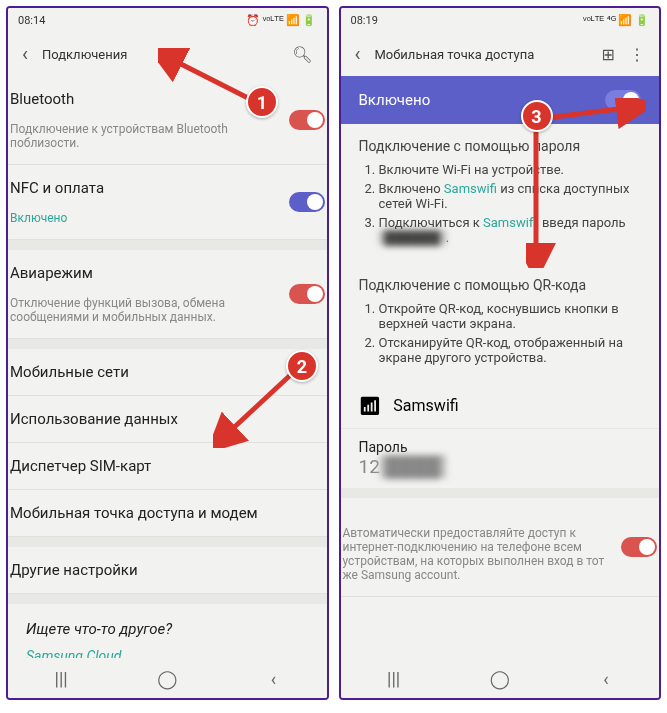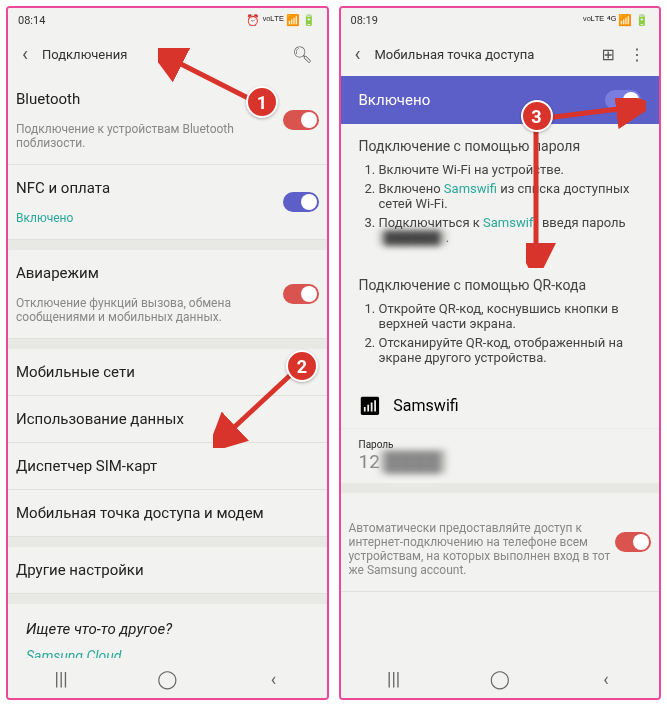--- a/index.html
+++ b/index.html
@@ -1,25 +1,25 @@
 <!DOCTYPE html>
 <html><head>
   <meta charset="utf-8">
   <style>
     * { margin: 0; padding: 0; box-sizing: border-box; font-family: -apple-system, BlinkMacSystemFont, 'Segoe UI', Roboto, sans-serif; }
     body { background: #fff; padding: 6px; display: flex; gap: 10px; }
-    .phone { border: 2px solid #ec4899; border-radius: 4px; background: #f2f2f0; width: 380px; height: 694px; overflow: hidden; display: flex; flex-direction: column; position: relative; }
+    .phone { border: 2px solid #4c1d95; border-radius: 4px; background: #f2f2f0; width: 380px; height: 694px; overflow: hidden; display: flex; flex-direction: column; position: relative; }
     .status-bar { height: 24px; background: #f2f2f0; display: flex; align-items: center; justify-content: space-between; padding: 0 10px; font-size: 11px; color: #333; }
     .status-right { display: flex; gap: 3px; align-items: center; }
     .header { display: flex; align-items: center; padding: 10px 14px; background: #f2f2f0; }
     .back-arrow { font-size: 20px; color: #555; margin-right: 14px; cursor: pointer; }
     .header-title { font-size: 13px; color: #333; flex: 1; }
     .header-icon { font-size: 16px; color: #555; margin-left: 14px; cursor: pointer; }
     .content { flex: 1; overflow-y: auto; }
-    .item { padding: 14px 8px; background: #f2f2f0; border-bottom: 1px solid #e0e0dc; display: flex; justify-content: space-between; align-items: center; }
+    .item { padding: 14px 2px; background: #f2f2f0; border-bottom: 1px solid #e0e0dc; display: flex; justify-content: space-between; align-items: center; }
     .item-left { flex: 1; }
     .item-title { font-size: 15px; color: #222; }
     .item-sub { font-size: 12px; color: #888; margin-top: 14px; }
     .item-sub.on { color: #2aa89a; }
     .toggle { width: 36px; height: 20px; border-radius: 10px; position: relative; cursor: pointer; }
     .toggle::after { content: ''; position: absolute; width: 16px; height: 16px; border-radius: 50%; top: 2px; background: #fff; }
     .toggle.on-red { background: #d9534f; }
     .toggle.on-red::after { right: 2px; }
     .toggle.on-blue { background: #5b5fc7; }
     .toggle.on-blue::after { right: 2px; }
@@ -36,21 +36,21 @@
     .enabled-toggle::after { content: ''; position: absolute; width: 16px; height: 16px; border-radius: 50%; background: #fff; top: 2px; right: 2px; }
     .info-section { padding: 14px 18px; background: #f2f2f0; font-size: 13px; color: #444; }
     .info-title { font-size: 14px; margin-bottom: 8px; }
     .info-section ol { margin-left: 20px; }
     .info-section li { margin-bottom: 4px; font-size: 13px; }
     .link-text { color: #2aa89a; }
     .blur { filter: blur(3px); background: #bbb; padding: 0 6px; }
     .hotspot-name { display: flex; align-items: center; padding: 12px 18px; background: #f2f2f0; }
     .hotspot-icon { margin-right: 12px; font-size: 18px; }
     .field { padding: 10px 18px; background: #f2f2f0; }
-    .field-label { font-size: 10px; color: #222; }
+    .field-label { font-size: 14px; color: #222; }
     .field-value { font-size: 19px; color: #888; }
     
     
     .callout { position: absolute; z-index: 100; }
     .badge { width: 32px; height: 32px; border-radius: 50%; background: #d9342b; color: #fff; font-weight: bold; font-size: 18px; display: flex; align-items: center; justify-content: center; border: 2px solid #fff; box-shadow: 0 1px 3px rgba(0,0,0,0.3); }
     .arrow-svg { position: absolute; z-index: 99; pointer-events: none; }
   </style>
 </head>
 <body>
 

